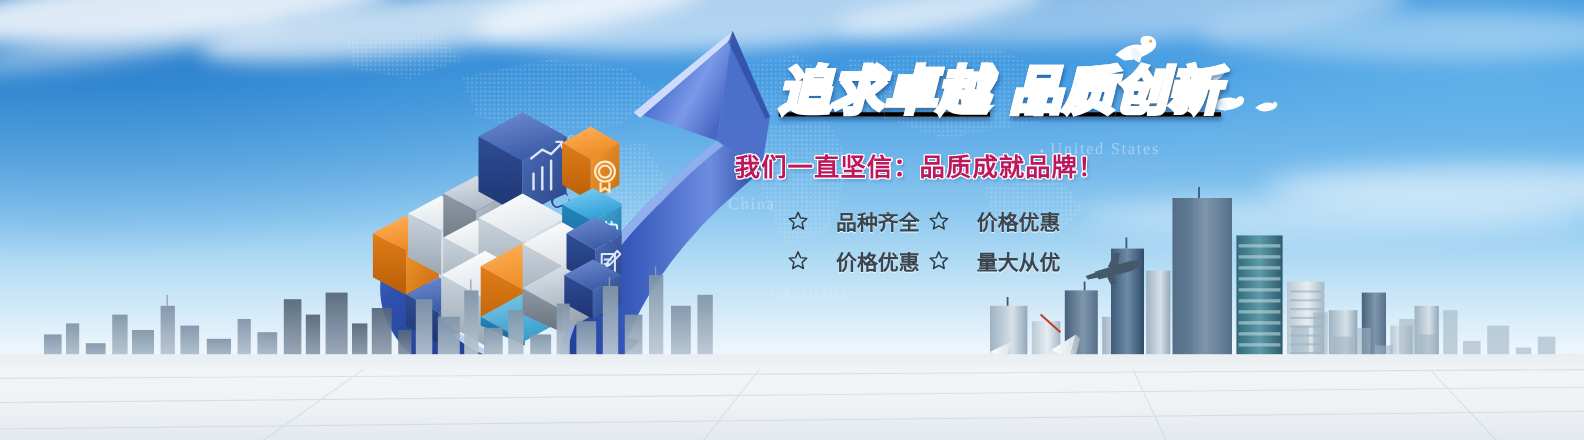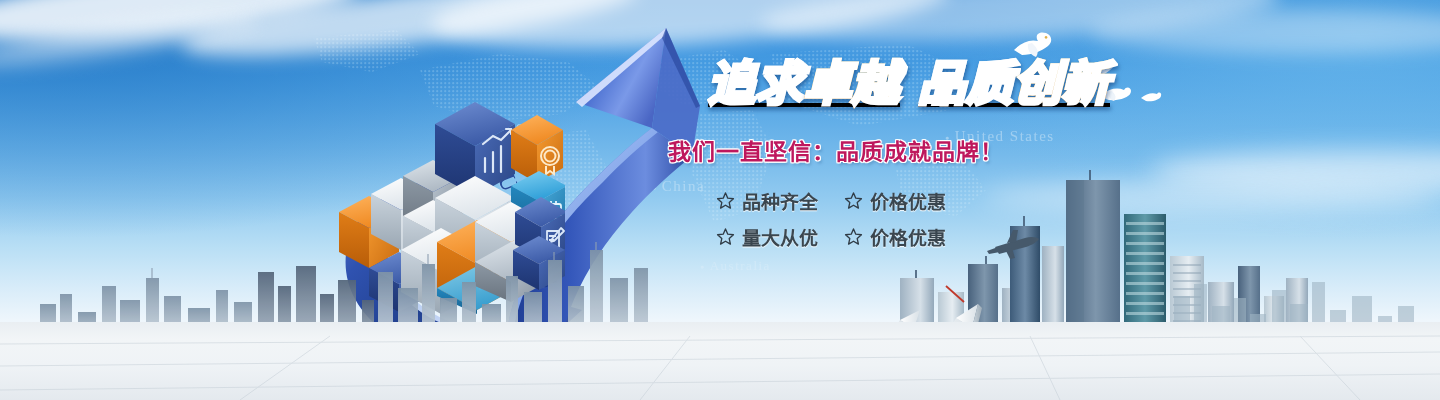--- a/index.html
+++ b/index.html
@@ -133,21 +133,21 @@
        1px 0 0 #fff, -1px 0 0 #fff, 0 1px 0 #fff, 0 -1px 0 #fff,
        1px 1px 0 #fff, -1px -1px 0 #fff, 1px -1px 0 #fff, -1px 1px 0 #fff,
        2px 3px 3px rgba(40,90,140,.35);
   }
 
   .features {
     margin-top:20px; margin-left:56px;
     display:grid; grid-template-columns:122px 122px; row-gap:9px; column-gap:6px;
   }
   .feature {
-    display:flex; align-items:center; gap:7px;
+    display:flex; align-items:center; gap:25px;
     font-family:"DejaVu Sans","Liberation Sans",sans-serif;
     font-size:19px; font-weight:600; color:#3a464f; white-space:nowrap;
     text-shadow:0 1px 1px rgba(255,255,255,.9);
   }
   .star { width:19px; height:19px; flex:0 0 19px; display:block; }
 </style>
 </head>
 <body>
 
 <div id="banner">
@@ -693,26 +693,26 @@
         <svg class="star" viewBox="0 0 24 24">
           <path d="M12 2.5 L14.9 9.1 L22 9.8 L16.7 14.6 L18.2 21.6 L12 18 L5.8 21.6 L7.3 14.6 L2 9.8 L9.1 9.1 Z" fill="none" stroke="#2f3b45" stroke-width="1.7" stroke-linejoin="round"></path>
         </svg>
         <span>价格优惠</span>
       </div>
 
       <div class="feature">
         <svg class="star" viewBox="0 0 24 24">
           <path d="M12 2.5 L14.9 9.1 L22 9.8 L16.7 14.6 L18.2 21.6 L12 18 L5.8 21.6 L7.3 14.6 L2 9.8 L9.1 9.1 Z" fill="none" stroke="#2f3b45" stroke-width="1.7" stroke-linejoin="round"></path>
         </svg>
-        <span>量大从优</span>
+        <span>价格优惠</span>
       </div>
 
       <div class="feature">
         <svg class="star" viewBox="0 0 24 24">
           <path d="M12 2.5 L14.9 9.1 L22 9.8 L16.7 14.6 L18.2 21.6 L12 18 L5.8 21.6 L7.3 14.6 L2 9.8 L9.1 9.1 Z" fill="none" stroke="#2f3b45" stroke-width="1.7" stroke-linejoin="round"></path>
         </svg>
-        <span>价格优惠</span>
+        <span>量大从优</span>
       </div>
 
     </div>
   </div>
 
 </div>
 
 </body></html>

